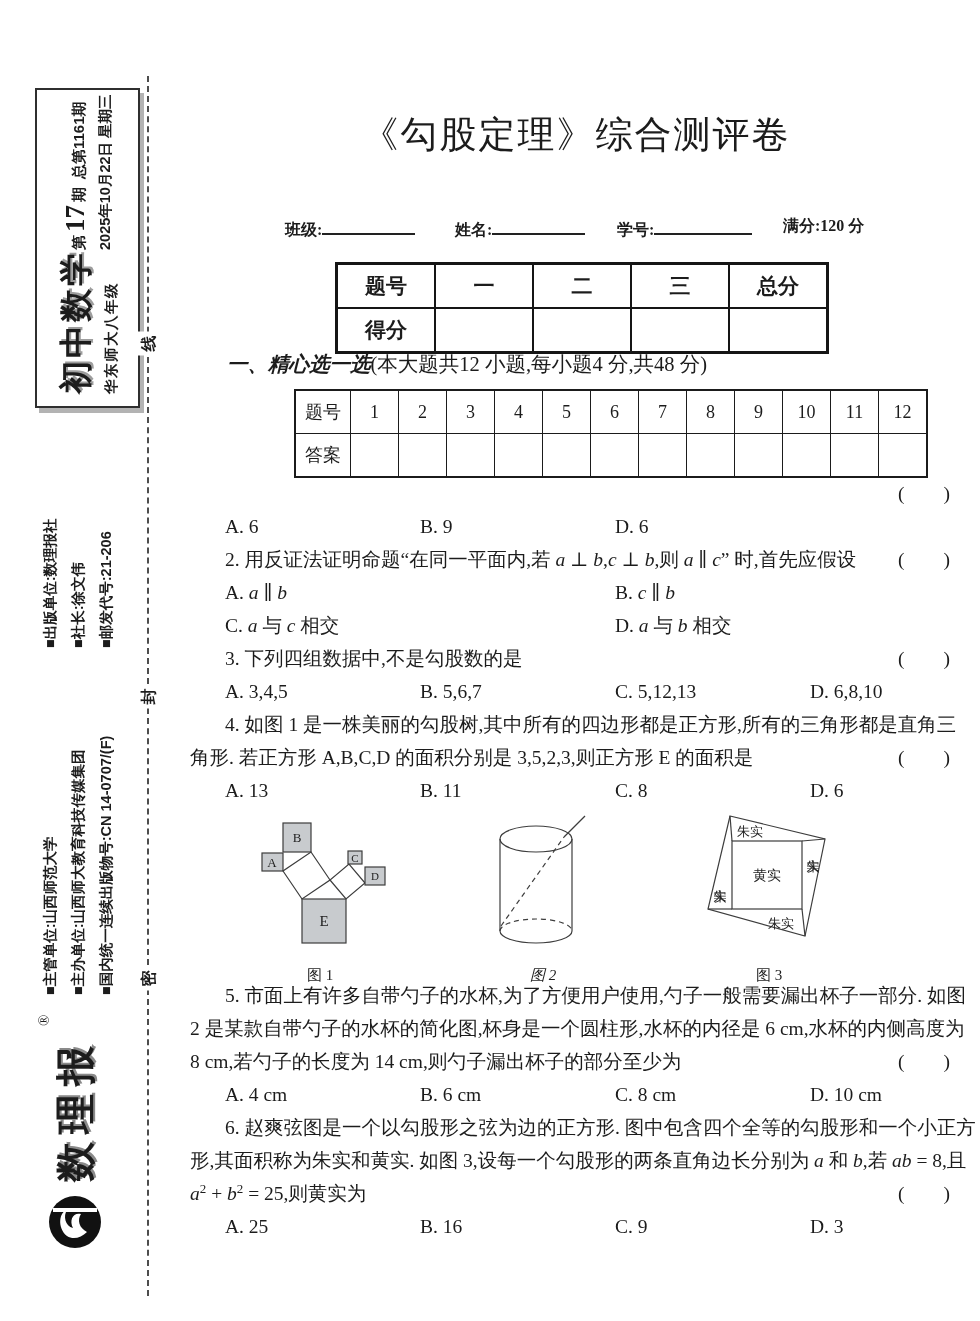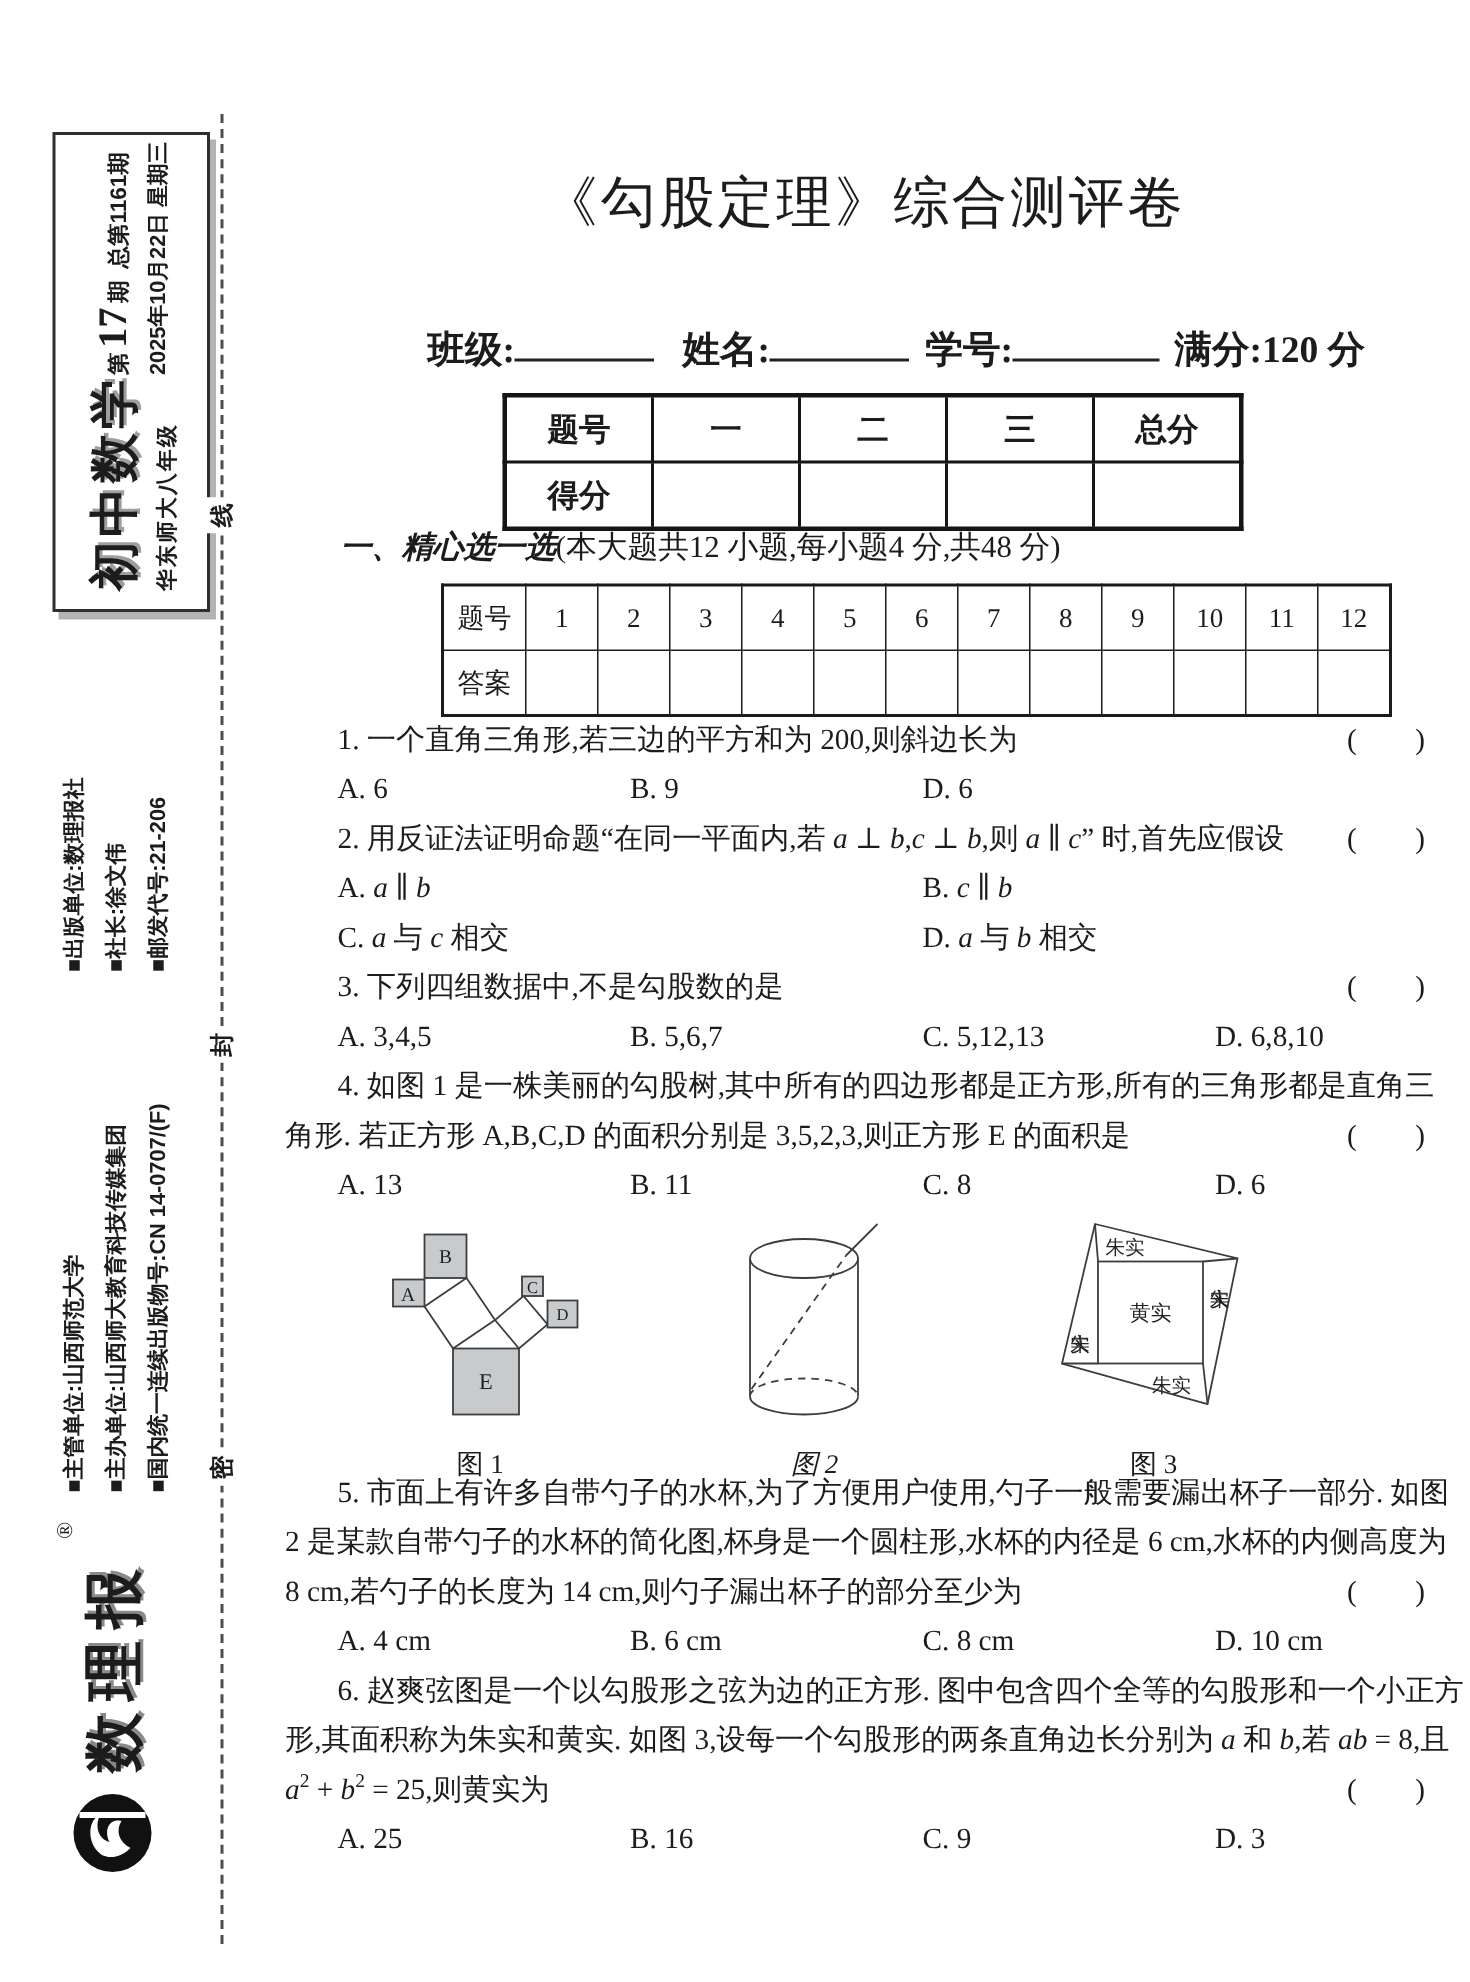--- a/index.html
+++ b/index.html
@@ -27,21 +27,21 @@
   .logo-reg{font-size:15px;align-self:flex-start;margin-top:6px;}
 
   
   .seal-line{position:absolute;left:147px;top:76px;height:1220px;width:0;border-left:2px dashed #4d4d4d;}
   .seal-char{position:absolute;left:137px;width:24px;text-align:center;font-weight:700;font-size:16px;
     background:#fff;transform:rotate(-90deg);font-family:"Liberation Sans",sans-serif;padding:3px 0;}
 
   
   #pageTitle{position:absolute;left:190px;top:110px;width:772px;text-align:center;
     font-family:"Liberation Sans","DejaVu Sans",sans-serif;font-weight:400;font-size:37px;letter-spacing:2px;}
-  .form-item{position:absolute;top:216px;font-size:25px;font-weight:700;white-space:nowrap;}
+  .form-item{position:absolute;top:216px;font-size:16px;font-weight:700;white-space:nowrap;}
   .uline{display:inline-block;border-bottom:2px solid #222;height:17px;vertical-align:baseline;}
 
   
   #scoreTable{position:absolute;left:335px;top:262px;border-collapse:collapse;border:3px solid #151515;}
   #scoreTable td{border:2px solid #151515;width:94px;height:40px;text-align:center;
     font-family:"Liberation Sans",sans-serif;font-weight:700;font-size:21px;}
   #sectionHead{position:absolute;left:227px;top:350px;font-size:20.5px;white-space:nowrap;}
   #sectionHead b{font-family:"Liberation Sans",sans-serif;font-weight:800;font-style:italic;}
   #ansTable{position:absolute;left:294px;top:389px;border-collapse:collapse;border:2.5px solid #1b1b1b;}
   #ansTable td{border:1.8px solid #1b1b1b;height:40px;text-align:center;font-size:18px;}
@@ -55,21 +55,21 @@
   .paren{position:absolute;right:12px;top:0;white-space:pre;}
   .opts4{display:grid;grid-template-columns:195px 195px 195px auto;padding-left:35px;height:33px;}
   .opts2{display:grid;grid-template-columns:390px auto;padding-left:35px;height:33px;}
   i{font-style:italic;font-family:"Liberation Serif",serif;}
   sup{font-size:13px;line-height:0;}
 
   
   .figrow{position:relative;height:172px;}
   .fig{position:absolute;top:2px;text-align:center;}
   #fig1{left:45px;} #fig2{left:295px;} #fig3{left:505px;}
-  .figcap{font-size:18px;line-height:20px;}
+  .figcap{font-size:15px;line-height:20px;}
   #fig1 .figcap{transform:translateX(-25px);}
   #fig2 .figcap{transform:translateX(-22px);font-style:italic;}
   #fig3 .figcap{transform:translateX(-21px);}
   svg text{font-family:"Liberation Serif",serif;fill:#222;}
   .vtext{writing-mode:vertical-rl;text-orientation:upright;}
 </style>
 </head>
 <body>
 
 <div class="page">
@@ -168,21 +168,21 @@
       <td></td>
           <td></td>
       <td></td>
           <td></td>
     </tr>
   </tbody>
     </table>
 
   <div id="questions">
 
-    <div class="qline first"><span>1. 一个直角三角形,若三边的平方和为 200,则斜边长为</span><span class="paren">(        )</span></div>
+    <div class="qline first"><span class="paren">(        )</span></div>
     <div class="opts4">
       <span>A. 6</span>
       <span>B. 9</span>
       <span>D. 6</span>
     </div>
 
     <div class="qline first"><span>2. 用反证法证明命题“在同一平面内,若 <i>a</i> ⊥ <i>b</i>,<i>c</i> ⊥ <i>b</i>,则 <i>a</i> ∥ <i>c</i>” 时,首先应假设</span><span class="paren">(        )</span></div>
     <div class="opts2">
       <span>A. <i>a</i> ∥ <i>b</i></span>
       <span>B. <i>c</i> ∥ <i>b</i></span>

